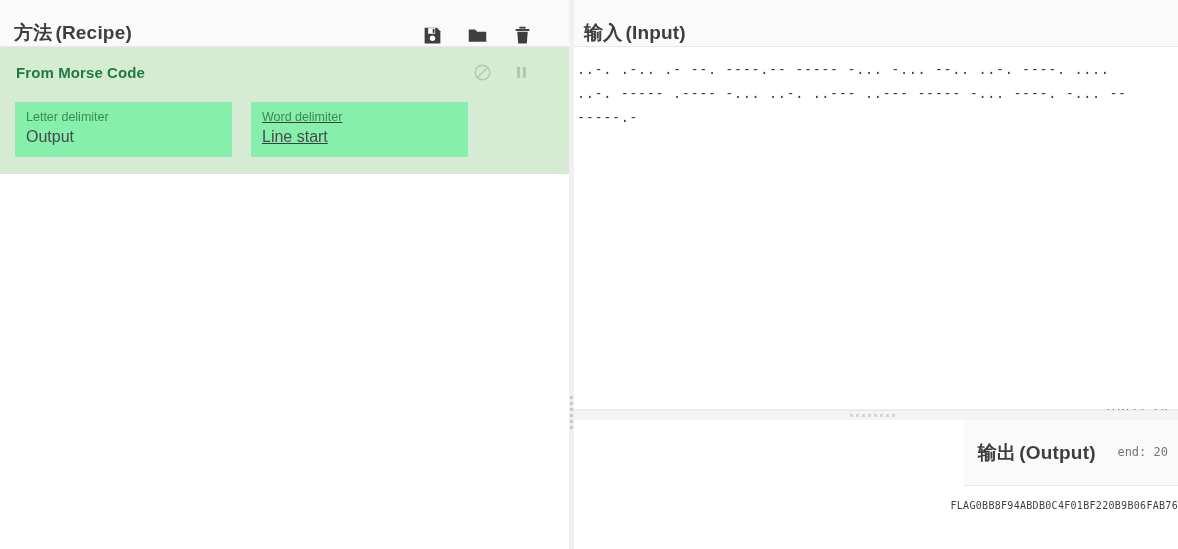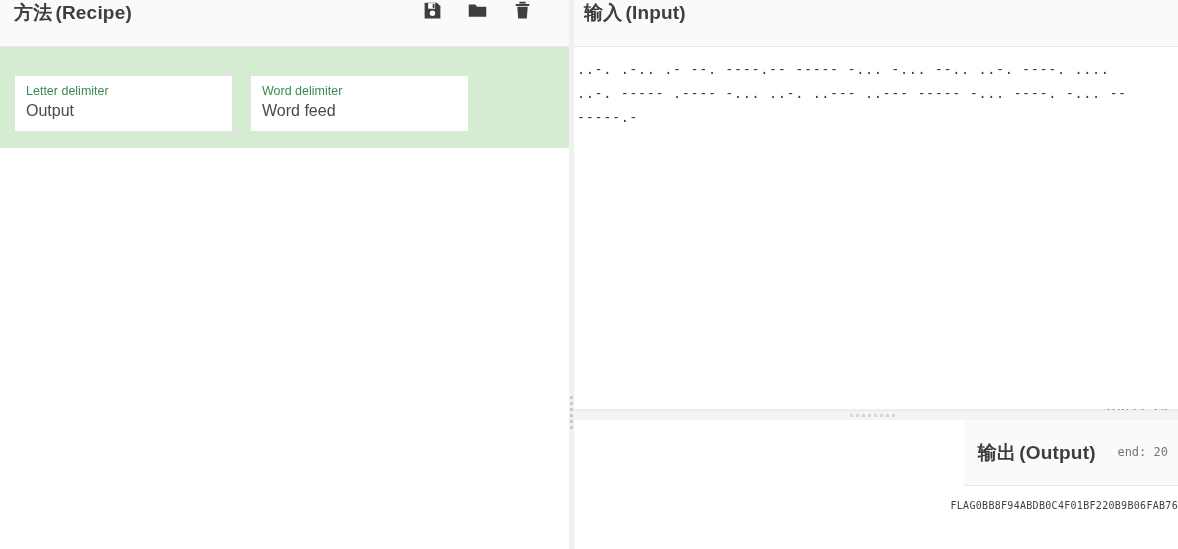--- a/index.html
+++ b/index.html
@@ -32,21 +32,21 @@
     flex-direction: column;
     box-sizing: border-box;
     border-right: 1px solid #e5e5e5;
   }
   .pane-title-bar {
     height: 47px;
     min-height: 47px;
     background: #fafafa;
     border-bottom: 1px solid #e8e8e8;
     display: flex;
-    align-items: flex-start;
+    align-items: flex-end;
     padding: 0 14px 0 14px;
     box-sizing: border-box;
   }
   .pane-title {
     font-size: 19px;
     font-weight: bold;
     color: #3e3e3e;
     letter-spacing: 0.2px;
     white-space: nowrap;
   }
@@ -103,30 +103,30 @@
     cursor: pointer;
     display: block;
   }
   .op-icon svg { display: block; }
   .op-args {
     display: flex;
     gap: 17px;
     padding: 16px 16px 0 14px;
   }
   .arg-field {
-    background: #ffffff;
+    background: #86efac;
     border: 1px solid #e3e3e3;
     border-radius: 2px;
     padding: 7px 11px 9px 11px;
     box-sizing: border-box;
     min-width: 120px;
     cursor: text;
   }
   .arg-field.w1 { width: 219px; }
-  .arg-field.w2 { width: 219px; }
+  .arg-field.w2 { width: 219px; text-decoration: underline; }
   .arg-label {
     display: block;
     font-size: 12.5px;
     color: #3a8a50;
     line-height: 16px;
     margin-bottom: 1px;
   }
   .arg-value {
     display: block;
     font-size: 16px;
@@ -304,31 +304,52 @@
             <path d="M6 7.6h12l-1.1 13.4H7.1L6 7.6z" fill="#3e3e3e"></path>
           </svg>
         </span>
 
       </div>
     </div>
 
     <div class="rec-list">
 
       <div class="operation">
+        <div class="op-head">
+          <span class="op-title">From Morse Code</span>
+          <span class="op-head-spacer"></span>
+          <span class="op-icons">
+
+            <span class="op-icon">
+              <svg width="19" height="19" viewBox="0 0 24 24" fill="none" aria-hidden="true">
+                <circle cx="12" cy="12" r="9.2" stroke="#b3c4b0" stroke-width="1.7" fill="none"></circle>
+                <line x1="5.6" y1="18.4" x2="18.4" y2="5.6" stroke="#b3c4b0" stroke-width="1.7"></line>
+              </svg>
+            </span>
+
+            <span class="op-icon">
+              <svg width="19" height="19" viewBox="0 0 24 24" fill="none" aria-hidden="true">
+                <rect x="6.4" y="5" width="3.9" height="13.6" fill="#b3c4b0"></rect>
+                <rect x="13.7" y="5" width="3.9" height="13.6" fill="#b3c4b0"></rect>
+              </svg>
+            </span>
+
+          </span>
+        </div>
 
         <div class="op-args">
 
           <label class="arg-field w1">
             <span class="arg-label">Letter delimiter</span>
             <span class="arg-value">Output</span>
           </label>
 
           <label class="arg-field w2">
             <span class="arg-label">Word delimiter</span>
-            <span class="arg-value">Word feed</span>
+            <span class="arg-value">Line start</span>
           </label>
 
         </div>
       </div>
 
     </div>
 
     <div class="rec-empty"></div>
   </div>
 

